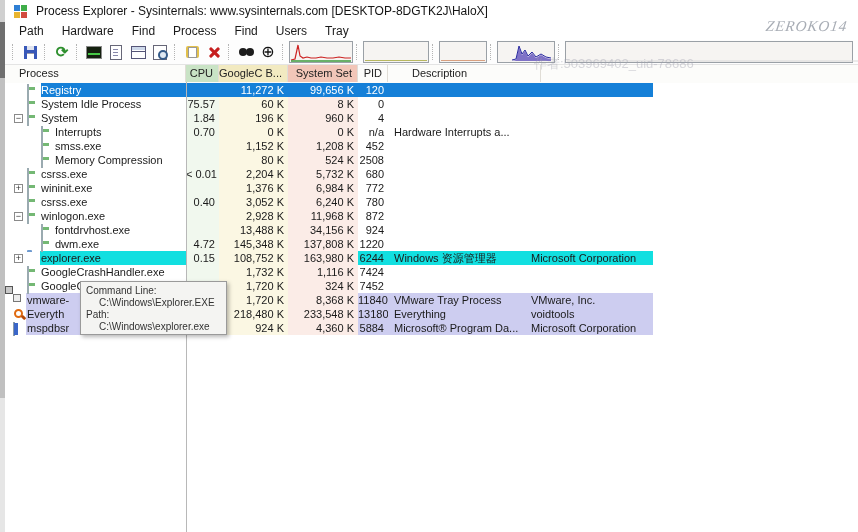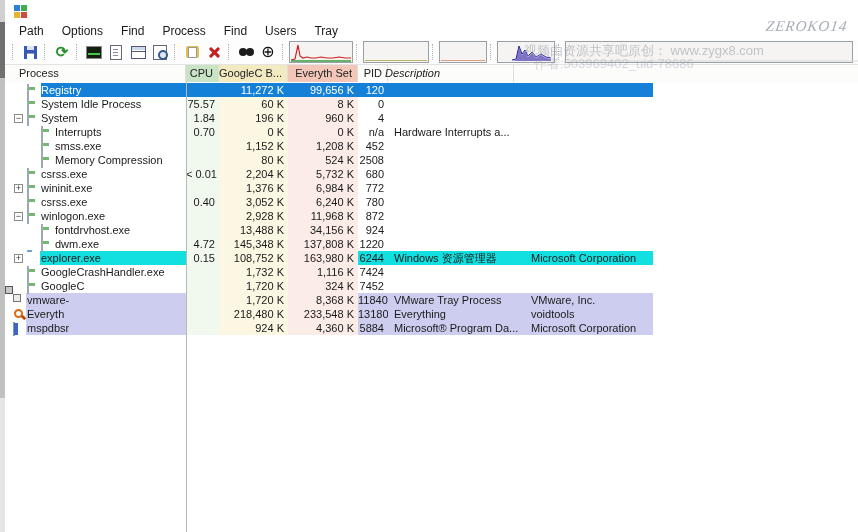--- a/index.html
+++ b/index.html
@@ -106,25 +106,26 @@
 </style>
 </head>
 <body>
 
 <div class="screen">
   <div class="edge-strip"></div>
   <div class="win">
 
     <div class="titlebar">
       <span class="app-icon"></span>
+      <span class="title-text">Process Explorer - Sysinternals: www.sysinternals.com [DESKTOP-8DGTK2J\HaloX]</span>
     </div>
 
     <div class="menubar">
         <span class="menu-item">Path</span>
-        <span class="menu-item">Options</span>
+        <span class="menu-item">Hardware</span>
         <span class="menu-item">Find</span>
         <span class="menu-item">Process</span>
         <span class="menu-item">Find</span>
         <span class="menu-item">Users</span>
         <span class="menu-item">Tray</span>
       </div>
 
     <div class="toolbar">
 
       <span id="tb-buttons" style="display:flex;align-items:center;">
@@ -195,23 +196,23 @@
         <svg width="310" height="20" viewBox="0 0 310 20" preserveAspectRatio="none">
           <polyline points="1,19 309,19" fill="none" stroke="#d8d8d8" stroke-width="1"></polyline>
         </svg>
       </span>
     </div>
 
     <div class="header-row">
         <div class="hcell al" style="left: 6px; width: 175px;">Process</div>
         <div class="hcell ar" style="left: 181px; width: 33px; background: rgb(201, 227, 197);">CPU</div>
         <div class="hcell ar" style="left: 214px; width: 69px; background: rgb(242, 234, 193);">GoogleC B...</div>
-        <div class="hcell ar" style="left: 283px; width: 70px; background: rgb(242, 198, 184);">Everyth Set</div>
+        <div class="hcell ar" style="left: 283px; width: 70px; background: rgb(242, 198, 184);">System Set</div>
         <div class="hcell ar" style="left: 353px; width: 30px;">PID</div>
-        <div class="hcell al" style="left: 372px; width: 137px; font-style: italic;">Description</div>
+        <div class="hcell al" style="left: 399px; width: 137px;">Description</div>
       </div>
 
     <div class="listarea">
         <div class="prow" style="top: 0px;"><div class="hl-bar" style="left: 36px; width: 612px; background: rgb(21, 128, 216);"></div><span class="picon pi-generic" style="left: 22px; top: 1px;"></span><span class="pname" style="left: 36px; width: 144px; color: rgb(255, 255, 255);">Registry</span><span class="cell ar" style="left: 181px; width: 33px; color: rgb(255, 255, 255);"></span><span class="cell ar" style="left: 214px; width: 69px; color: rgb(255, 255, 255);">11,272 K</span><span class="cell ar" style="left: 283px; width: 70px; color: rgb(255, 255, 255);">99,656 K</span><span class="cell ar" style="left: 353px; width: 30px; color: rgb(255, 255, 255);">120</span><span class="cell al" style="left: 387px; width: 257px; color: rgb(255, 255, 255);"></span><span class="cell al" style="left: 524px; width: 124px; color: rgb(255, 255, 255);"></span></div>
         <div class="prow" style="top: 14px;"><span class="picon pi-generic" style="left: 22px; top: 1px;"></span><span class="pname" style="left: 36px; width: 144px;">System Idle Process</span><span class="cell ar" style="left: 181px; width: 33px; background: rgb(241, 248, 238);">75.57</span><span class="cell ar" style="left: 214px; width: 69px; background: rgb(251, 247, 227);">60 K</span><span class="cell ar" style="left: 283px; width: 70px; background: rgb(251, 236, 231);">8 K</span><span class="cell ar" style="left: 353px; width: 30px;">0</span><span class="cell al" style="left: 387px; width: 257px;"></span><span class="cell al" style="left: 524px; width: 124px;"></span></div>
         <div class="prow" style="top: 28px;"><span class="expander">−</span><span class="picon pi-generic" style="left: 22px; top: 1px;"></span><span class="pname" style="left: 36px; width: 144px;">System</span><span class="cell ar" style="left: 181px; width: 33px; background: rgb(241, 248, 238);">1.84</span><span class="cell ar" style="left: 214px; width: 69px; background: rgb(251, 247, 227);">196 K</span><span class="cell ar" style="left: 283px; width: 70px; background: rgb(251, 236, 231);">960 K</span><span class="cell ar" style="left: 353px; width: 30px;">4</span><span class="cell al" style="left: 387px; width: 257px;"></span><span class="cell al" style="left: 524px; width: 124px;"></span></div>
         <div class="prow" style="top: 42px;"><span class="picon pi-generic" style="left: 36px; top: 1px;"></span><span class="pname" style="left: 50px; width: 130px;">Interrupts</span><span class="cell ar" style="left: 181px; width: 33px; background: rgb(241, 248, 238);">0.70</span><span class="cell ar" style="left: 214px; width: 69px; background: rgb(251, 247, 227);">0 K</span><span class="cell ar" style="left: 283px; width: 70px; background: rgb(251, 236, 231);">0 K</span><span class="cell ar" style="left: 353px; width: 30px;">n/a</span><span class="cell al" style="left: 387px; width: 257px;">Hardware Interrupts a...</span><span class="cell al" style="left: 524px; width: 124px;"></span></div>
         <div class="prow" style="top: 56px;"><span class="picon pi-generic" style="left: 36px; top: 1px;"></span><span class="pname" style="left: 50px; width: 130px;">smss.exe</span><span class="cell ar" style="left: 181px; width: 33px; background: rgb(241, 248, 238);"></span><span class="cell ar" style="left: 214px; width: 69px; background: rgb(251, 247, 227);">1,152 K</span><span class="cell ar" style="left: 283px; width: 70px; background: rgb(251, 236, 231);">1,208 K</span><span class="cell ar" style="left: 353px; width: 30px;">452</span><span class="cell al" style="left: 387px; width: 257px;"></span><span class="cell al" style="left: 524px; width: 124px;"></span></div>
         <div class="prow" style="top: 70px;"><span class="picon pi-generic" style="left: 36px; top: 1px;"></span><span class="pname" style="left: 50px; width: 130px;">Memory Compression</span><span class="cell ar" style="left: 181px; width: 33px; background: rgb(241, 248, 238);"></span><span class="cell ar" style="left: 214px; width: 69px; background: rgb(251, 247, 227);">80 K</span><span class="cell ar" style="left: 283px; width: 70px; background: rgb(251, 236, 231);">524 K</span><span class="cell ar" style="left: 353px; width: 30px;">2508</span><span class="cell al" style="left: 387px; width: 257px;"></span><span class="cell al" style="left: 524px; width: 124px;"></span></div>
         <div class="prow" style="top: 84px;"><span class="picon pi-generic" style="left: 22px; top: 1px;"></span><span class="pname" style="left: 36px; width: 144px;">csrss.exe</span><span class="cell ar" style="left: 181px; width: 33px; background: rgb(241, 248, 238);">&lt; 0.01</span><span class="cell ar" style="left: 214px; width: 69px; background: rgb(251, 247, 227);">2,204 K</span><span class="cell ar" style="left: 283px; width: 70px; background: rgb(251, 236, 231);">5,732 K</span><span class="cell ar" style="left: 353px; width: 30px;">680</span><span class="cell al" style="left: 387px; width: 257px;"></span><span class="cell al" style="left: 524px; width: 124px;"></span></div>
@@ -222,18 +223,23 @@
         <div class="prow" style="top: 154px;"><span class="picon pi-generic" style="left: 36px; top: 1px;"></span><span class="pname" style="left: 50px; width: 130px;">dwm.exe</span><span class="cell ar" style="left: 181px; width: 33px; background: rgb(241, 248, 238);">4.72</span><span class="cell ar" style="left: 214px; width: 69px; background: rgb(251, 247, 227);">145,348 K</span><span class="cell ar" style="left: 283px; width: 70px; background: rgb(251, 236, 231);">137,808 K</span><span class="cell ar" style="left: 353px; width: 30px;">1220</span><span class="cell al" style="left: 387px; width: 257px;"></span><span class="cell al" style="left: 524px; width: 124px;"></span></div>
         <div class="prow" style="top: 168px;"><div class="hl-bar" style="left: 35px; width: 146px; background: rgb(18, 223, 224);"></div><div class="hl-bar" style="left: 350px; width: 298px; background: rgb(18, 223, 224);"></div><span class="expander">+</span><span class="picon pi-folder" style="left: 22px; top: 1px;"></span><span class="pname" style="left: 36px; width: 144px;">explorer.exe</span><span class="cell ar" style="left: 181px; width: 33px; background: rgb(241, 248, 238);">0.15</span><span class="cell ar" style="left: 214px; width: 69px; background: rgb(251, 247, 227);">108,752 K</span><span class="cell ar" style="left: 283px; width: 70px; background: rgb(251, 236, 231);">163,980 K</span><span class="cell ar" style="left: 353px; width: 30px;">6244</span><span class="cell al" style="left: 387px; width: 137px;">Windows 资源管理器</span><span class="cell al" style="left: 524px; width: 124px;">Microsoft Corporation</span></div>
         <div class="prow" style="top: 182px;"><span class="picon pi-generic" style="left: 22px; top: 1px;"></span><span class="pname" style="left: 36px; width: 144px;">GoogleCrashHandler.exe</span><span class="cell ar" style="left: 181px; width: 33px; background: rgb(241, 248, 238);"></span><span class="cell ar" style="left: 214px; width: 69px; background: rgb(251, 247, 227);">1,732 K</span><span class="cell ar" style="left: 283px; width: 70px; background: rgb(251, 236, 231);">1,116 K</span><span class="cell ar" style="left: 353px; width: 30px;">7424</span><span class="cell al" style="left: 387px; width: 257px;"></span><span class="cell al" style="left: 524px; width: 124px;"></span></div>
         <div class="prow" style="top: 196px;"><span class="picon pi-generic" style="left: 22px; top: 1px;"></span><span class="pname" style="left: 36px; width: 144px;">GoogleC</span><span class="cell ar" style="left: 181px; width: 33px; background: rgb(241, 248, 238);"></span><span class="cell ar" style="left: 214px; width: 69px; background: rgb(251, 247, 227);">1,720 K</span><span class="cell ar" style="left: 283px; width: 70px; background: rgb(251, 236, 231);">324 K</span><span class="cell ar" style="left: 353px; width: 30px;">7452</span><span class="cell al" style="left: 387px; width: 257px;"></span><span class="cell al" style="left: 524px; width: 124px;"></span></div>
         <div class="prow" style="top: 210px;"><div class="hl-bar" style="left: 21px; width: 160px; background: rgb(205, 205, 240);"></div><div class="hl-bar" style="left: 350px; width: 298px; background: rgb(205, 205, 240);"></div><span class="picon pi-vmware" style="left: 8px; top: 1px;"></span><span class="pname" style="left: 22px; width: 158px;">vmware-</span><span class="cell ar" style="left: 181px; width: 33px; background: rgb(241, 248, 238);"></span><span class="cell ar" style="left: 214px; width: 69px; background: rgb(251, 247, 227);">1,720 K</span><span class="cell ar" style="left: 283px; width: 70px; background: rgb(251, 236, 231);">8,368 K</span><span class="cell ar" style="left: 353px; width: 30px;">11840</span><span class="cell al" style="left: 387px; width: 137px;">VMware Tray Process</span><span class="cell al" style="left: 524px; width: 124px;">VMware, Inc.</span></div>
         <div class="prow" style="top: 224px;"><div class="hl-bar" style="left: 21px; width: 160px; background: rgb(205, 205, 240);"></div><div class="hl-bar" style="left: 350px; width: 298px; background: rgb(205, 205, 240);"></div><span class="picon pi-everything" style="left: 8px; top: 1px;"></span><span class="pname" style="left: 22px; width: 158px;">Everyth</span><span class="cell ar" style="left: 181px; width: 33px; background: rgb(241, 248, 238);"></span><span class="cell ar" style="left: 214px; width: 69px; background: rgb(251, 247, 227);">218,480 K</span><span class="cell ar" style="left: 283px; width: 70px; background: rgb(251, 236, 231);">233,548 K</span><span class="cell ar" style="left: 353px; width: 30px;">13180</span><span class="cell al" style="left: 387px; width: 137px;">Everything</span><span class="cell al" style="left: 524px; width: 124px;">voidtools</span></div>
         <div class="prow" style="top: 238px;"><div class="hl-bar" style="left: 21px; width: 160px; background: rgb(205, 205, 240);"></div><div class="hl-bar" style="left: 350px; width: 298px; background: rgb(205, 205, 240);"></div><span class="picon pi-mspdb" style="left: 8px; top: 1px;"></span><span class="pname" style="left: 22px; width: 158px;">mspdbsr</span><span class="cell ar" style="left: 181px; width: 33px; background: rgb(241, 248, 238);"></span><span class="cell ar" style="left: 214px; width: 69px; background: rgb(251, 247, 227);">924 K</span><span class="cell ar" style="left: 283px; width: 70px; background: rgb(251, 236, 231);">4,360 K</span><span class="cell ar" style="left: 353px; width: 30px;">5884</span><span class="cell al" style="left: 387px; width: 137px;">Microsoft® Program Da...</span><span class="cell al" style="left: 524px; width: 124px;">Microsoft Corporation</span></div>
       </div>
     <div class="vline"></div>
 
+    <div class="tooltip" id="tooltip">
+        <div class="tline">Command Line:</div>
+        <div class="tline ind">C:\Windows\Explorer.EXE</div>
+        <div class="tline">Path:</div>
+        <div class="tline ind">C:\Windows\explorer.exe</div>
+      </div>
   </div>
 
   <div class="wm-script">ZEROKO14</div>
-  <div class="wm-cn1">视频由资源共享吧原创： www.zygx8.com</div>
   <div class="wm-cn2">作者:503969402_uid-78686</div>
 </div>
 
 </body></html>

